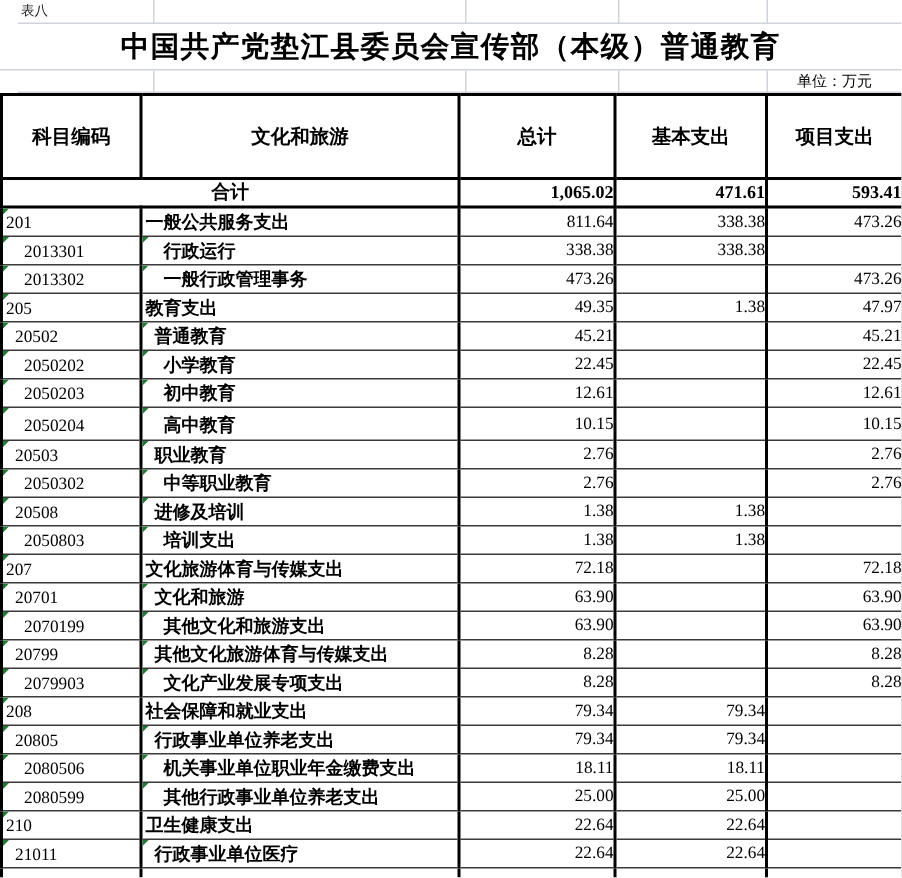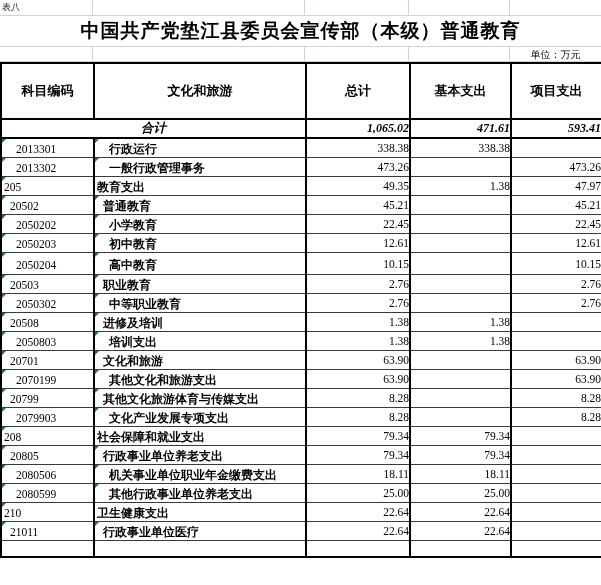--- a/index.html
+++ b/index.html
@@ -6,39 +6,39 @@
     --marker-green:#1f7a33;
     --grid-faint:#cfd4dc;
     --line-dark:#000;
     --line-row:#3a3a3a;
   }
   html,body{margin:0;padding:0;background:#fff;}
   body{width:601px;height:585px;font-family:"Liberation Serif","DejaVu Serif",serif;color:#000;}
   .sheet{position:relative;width:601px;height:585px;overflow:hidden;background:#fff;}
 
   
-  .grid-row{display:flex;box-sizing:border-box;}
+  .grid-row{display:flex;box-sizing:border-box;padding-left:12px;}
   .gcell{box-sizing:border-box;border-right:1px solid var(--grid-faint);border-bottom:1px solid var(--grid-faint);}
   .gc0{width:93px;}.gc1{width:212px;}.gc2{width:104px;}.gc3{width:101px;}.gc4{width:91px;border-right:none;}
   .top-row{height:16px;}
   .corner-label{font-size:9px;line-height:14px;padding-left:2px;color:#222;display:block;}
   .title-row{height:31px;display:flex;align-items:center;justify-content:center;border-bottom:1px solid var(--grid-faint);box-sizing:border-box;}
   .title-text{font-size:19px;font-weight:bold;letter-spacing:1px;white-space:nowrap;}
   .unit-row{height:15px;}
   .unit-cell{display:flex;align-items:center;justify-content:center;}
   .unit-text{font-size:10px;line-height:13px;}
 
   
   table.budget{border-collapse:collapse;table-layout:fixed;width:601px;border:2px solid var(--line-dark);}
   table.budget th{border:2px solid var(--line-dark);height:22px;font-size:13px;font-weight:bold;padding:16px;text-align:center;}
   table.budget td{position:relative;border-left:2px solid var(--line-dark);border-right:2px solid var(--line-dark);border-top:1px solid var(--line-row);border-bottom:1px solid var(--line-row);padding:0;overflow:hidden;white-space:nowrap;box-sizing:border-box;vertical-align:middle;}
   tr.data-row{height:16.2px;}
   tr.data-row.tall{height:22px;}
   tr.total-row{height:19px;}
-  tr.total-row td{border-bottom:2px solid var(--line-dark);font-weight:bold;font-style:italic;}
+  tr.total-row td{border-bottom:2px solid var(--line-dark);font-weight:bold;}
   .total-label{text-align:center;font-size:12.5px;font-weight:bold;}
   td.num{text-align:right;padding-right:3px;font-size:11.5px;}
   tr.total-row td.num{font-size:12px;margin-left:40px;}
   td.code-cell span.txt{font-size:11.5px;line-height:14px;}
   td.name-cell span.txt{font-size:12px;font-weight:bold;line-height:14px;}
   .lvl1 span.txt{padding-left:2px;}
   .lvl2 span.txt{padding-left:8px;}
   .lvl3 span.txt{padding-left:14px;}
   .marker{position:absolute;top:0;left:0;width:0;height:0;border-top:4px solid var(--marker-green);border-right:4px solid transparent;}
   span.txt{display:inline-block;}
@@ -91,20 +91,27 @@
     </thead>
     <tbody>
 
     <tr class="total-row">
           <td class="total-label" colspan="2"><span class="txt">合计</span></td>
           <td class="num"><span class="txt">1,065.02</span></td>
           <td class="num"><span class="txt">471.61</span></td>
           <td class="num"><span class="txt">593.41</span></td>
         </tr>
         <tr class="data-row">
+          <td class="code-cell lvl1"><span class="txt">201</span><i class="marker"></i></td>
+          <td class="name-cell lvl1"><span class="txt">一般公共服务支出</span></td>
+          <td class="num"><span class="txt">811.64</span></td>
+          <td class="num"><span class="txt">338.38</span></td>
+          <td class="num"><span class="txt">473.26</span></td>
+        </tr>
+        <tr class="data-row">
           <td class="code-cell lvl3"><span class="txt">2013301</span><i class="marker"></i></td>
           <td class="name-cell lvl3"><span class="txt">行政运行</span><i class="marker"></i></td>
           <td class="num"><span class="txt">338.38</span></td>
           <td class="num"><span class="txt">338.38</span></td>
           <td class="num"></td>
         </tr>
         <tr class="data-row">
           <td class="code-cell lvl3"><span class="txt">2013302</span><i class="marker"></i></td>
           <td class="name-cell lvl3"><span class="txt">一般行政管理事务</span><i class="marker"></i></td>
           <td class="num"><span class="txt">473.26</span></td>
@@ -168,20 +175,27 @@
           <td class="num"></td>
         </tr>
         <tr class="data-row">
           <td class="code-cell lvl3"><span class="txt">2050803</span><i class="marker"></i></td>
           <td class="name-cell lvl3"><span class="txt">培训支出</span><i class="marker"></i></td>
           <td class="num"><span class="txt">1.38</span></td>
           <td class="num"><span class="txt">1.38</span></td>
           <td class="num"></td>
         </tr>
         <tr class="data-row">
+          <td class="code-cell lvl1"><span class="txt">207</span><i class="marker"></i></td>
+          <td class="name-cell lvl1"><span class="txt">文化旅游体育与传媒支出</span></td>
+          <td class="num"><span class="txt">72.18</span></td>
+          <td class="num"></td>
+          <td class="num"><span class="txt">72.18</span></td>
+        </tr>
+        <tr class="data-row">
           <td class="code-cell lvl2"><span class="txt">20701</span><i class="marker"></i></td>
           <td class="name-cell lvl2"><span class="txt">文化和旅游</span><i class="marker"></i></td>
           <td class="num"><span class="txt">63.90</span></td>
           <td class="num"></td>
           <td class="num"><span class="txt">63.90</span></td>
         </tr>
         <tr class="data-row">
           <td class="code-cell lvl3"><span class="txt">2070199</span><i class="marker"></i></td>
           <td class="name-cell lvl3"><span class="txt">其他文化和旅游支出</span><i class="marker"></i></td>
           <td class="num"><span class="txt">63.90</span></td>

